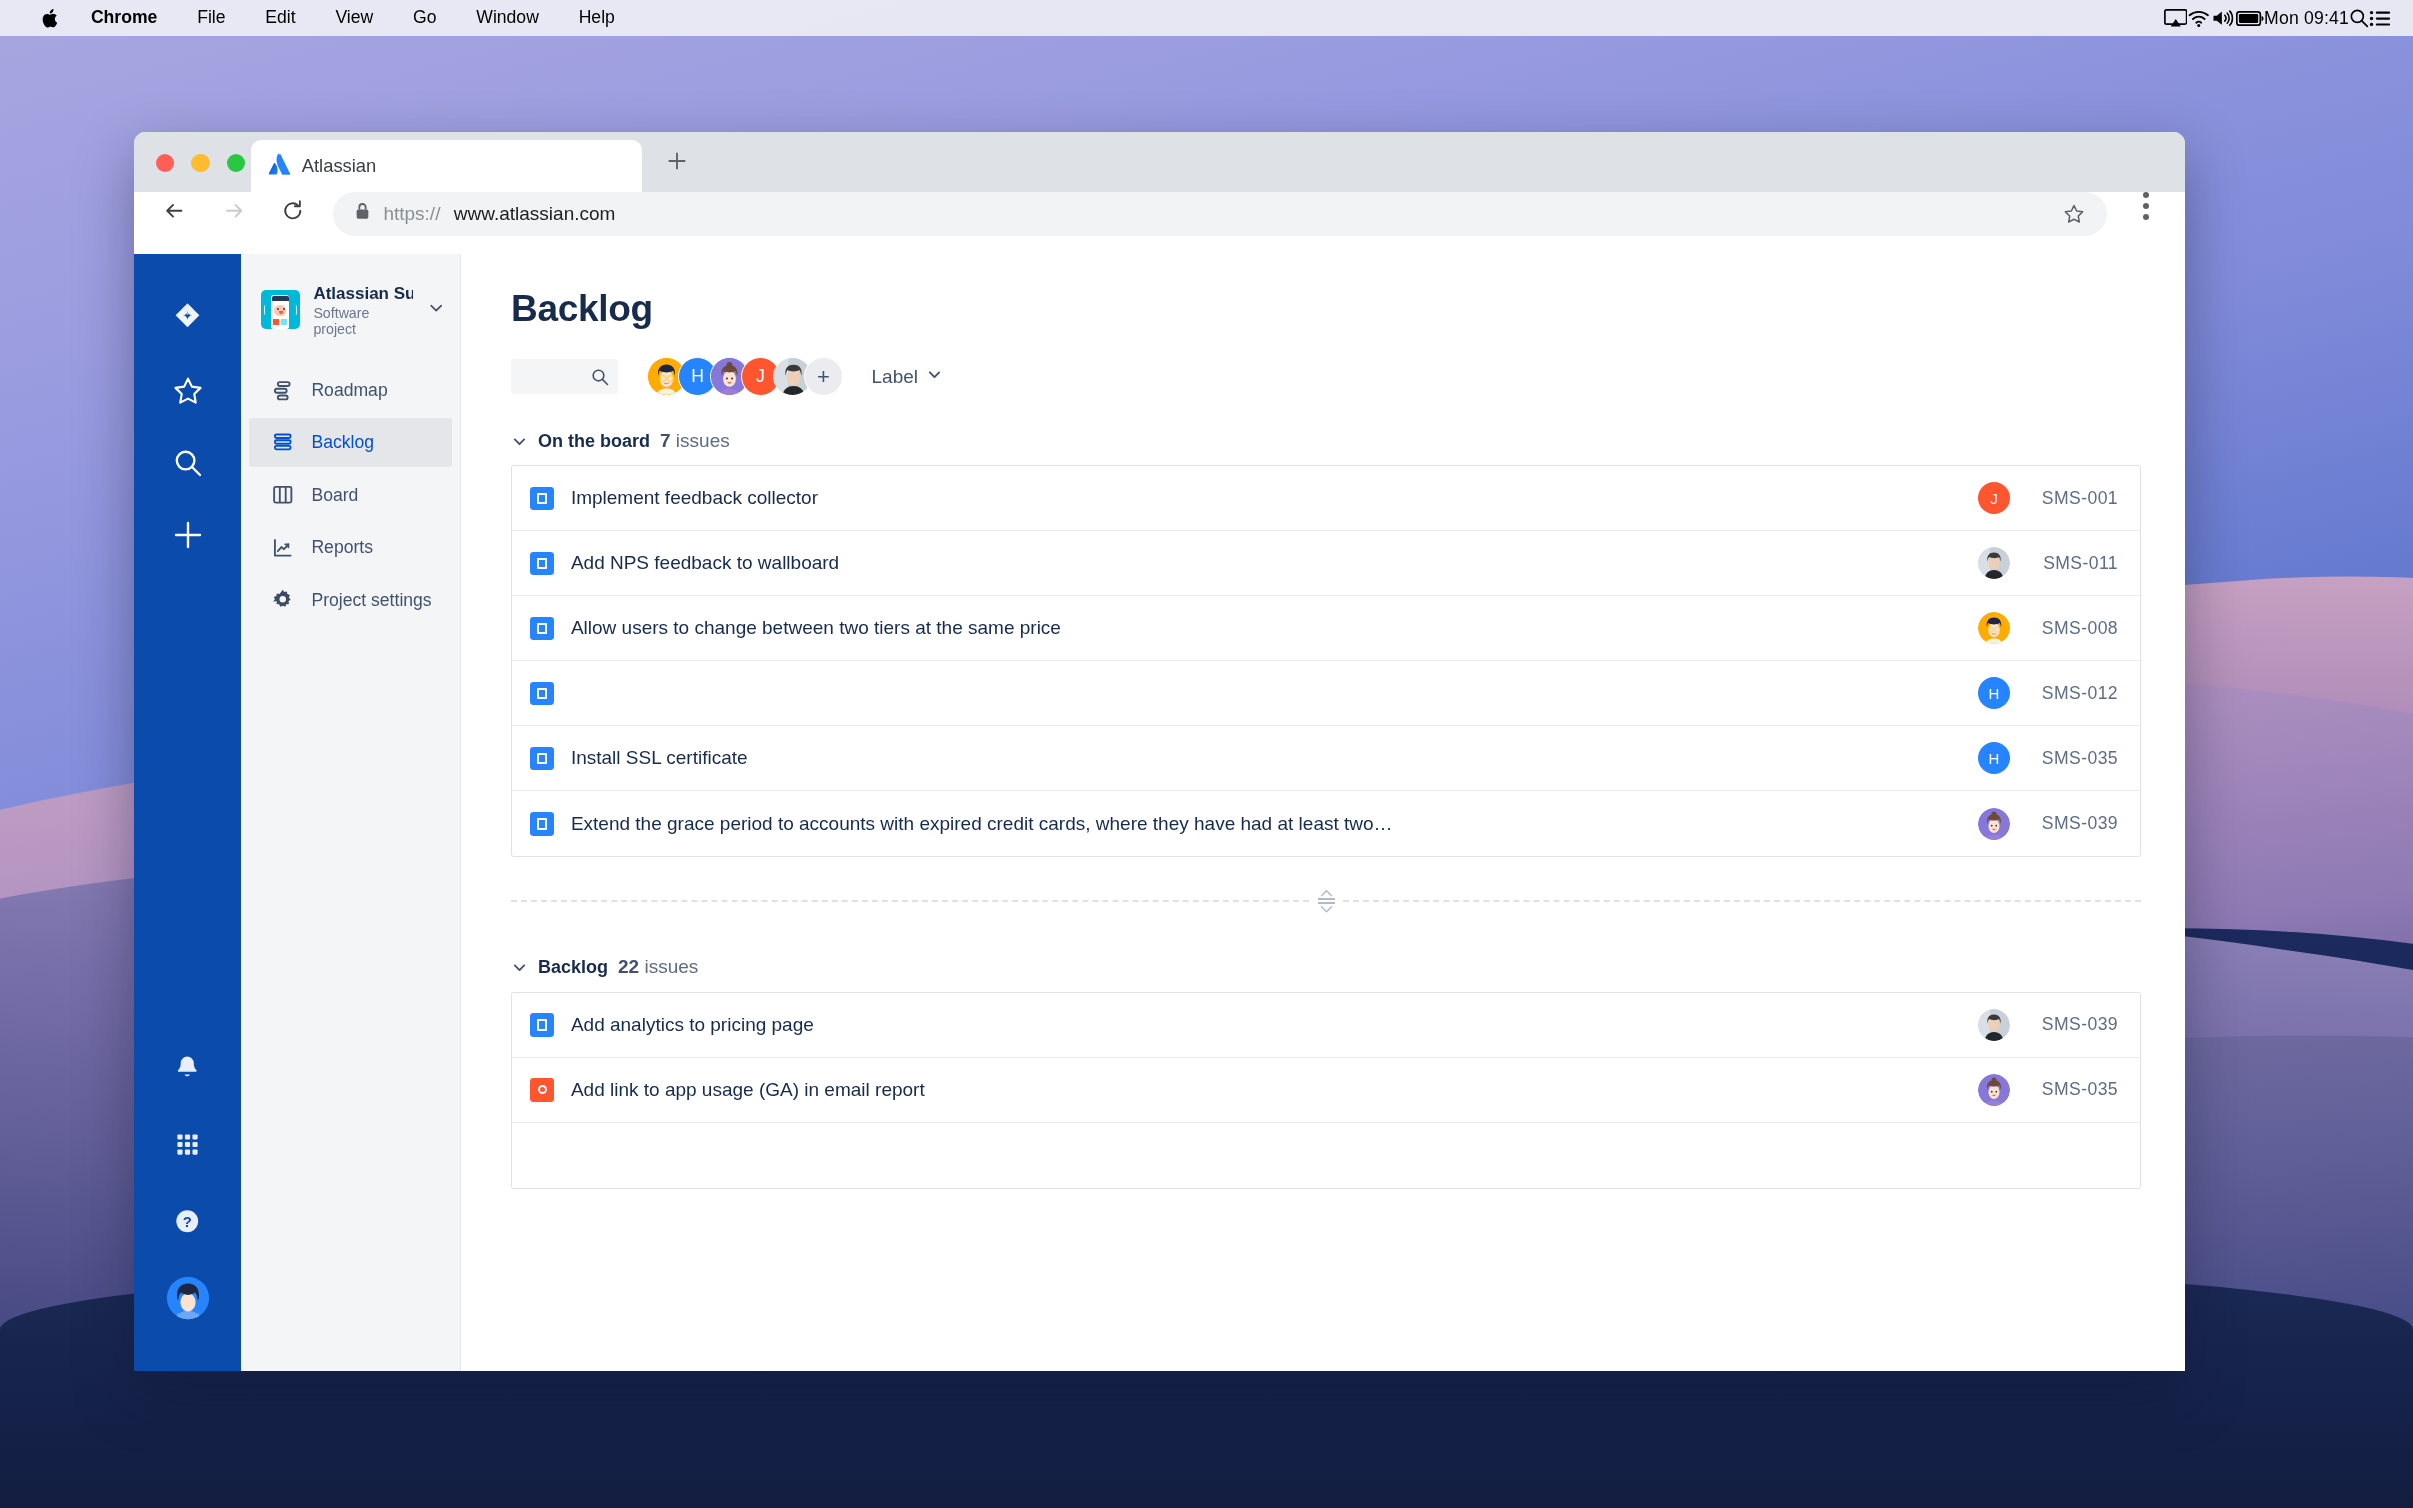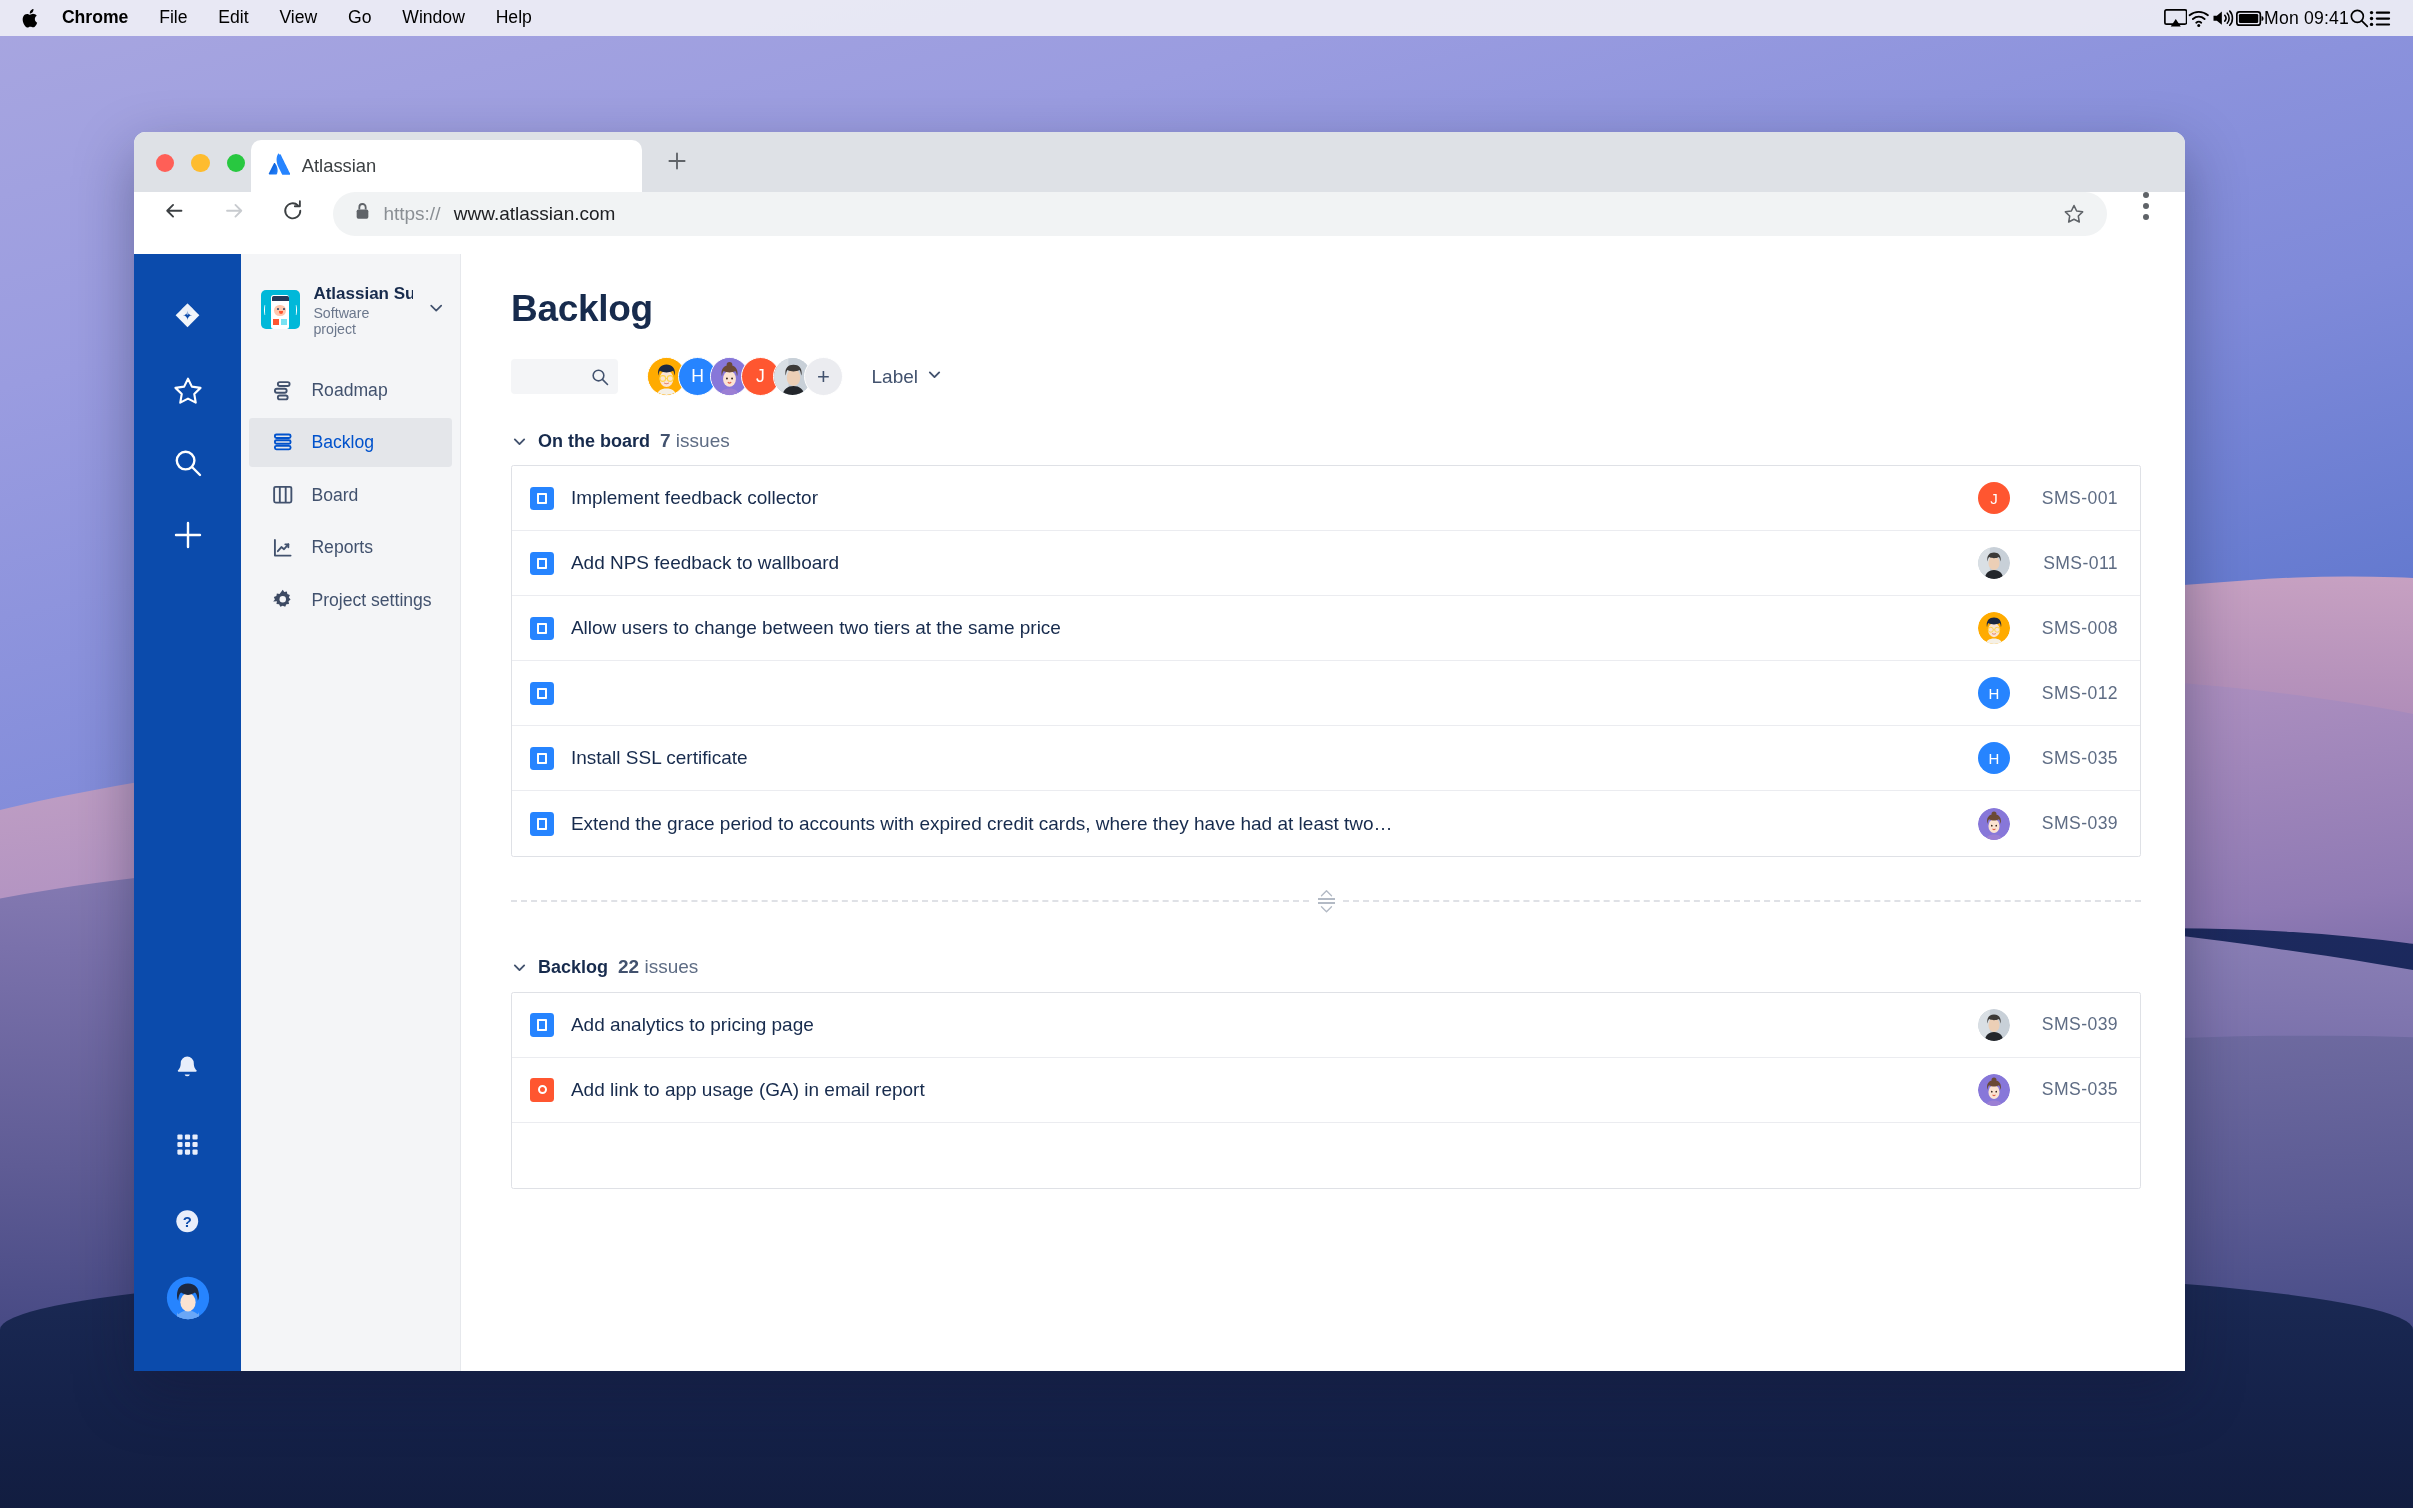--- a/index.html
+++ b/index.html
@@ -53,21 +53,21 @@
     border-radius:30% 30% 0 0 / 26% 26% 0 0;
   }
 
   
   #menubar {
     position:absolute; top:0; left:0; width:2413px; height:36px;
     background:rgba(236,236,244,0.94);
     display:flex; align-items:center; z-index:50;
     font-size:17.6px; color:#000;
   }
-  .mb-left { display:flex; align-items:center; gap:4px; padding-left:16px; }
+  .mb-left { display:flex; align-items:center; gap:13px; padding-left:36px; }
   .mb-apple { width:28.5px; display:flex; justify-content:center; }
   .mb-item { padding:0 13.4px; white-space:nowrap; line-height:1; }
   .mb-item.bold { font-weight:bold; }
   .mb-right { margin-left:auto; display:flex; align-items:center; padding-right:22px; }
   .mb-ico { display:flex; align-items:center; }
   .mb-clock { font-size:17.6px; letter-spacing:0.2px; }
 
   
   #browser {
     position:absolute; left:134px; top:132px; width:2051px; height:1239px;

